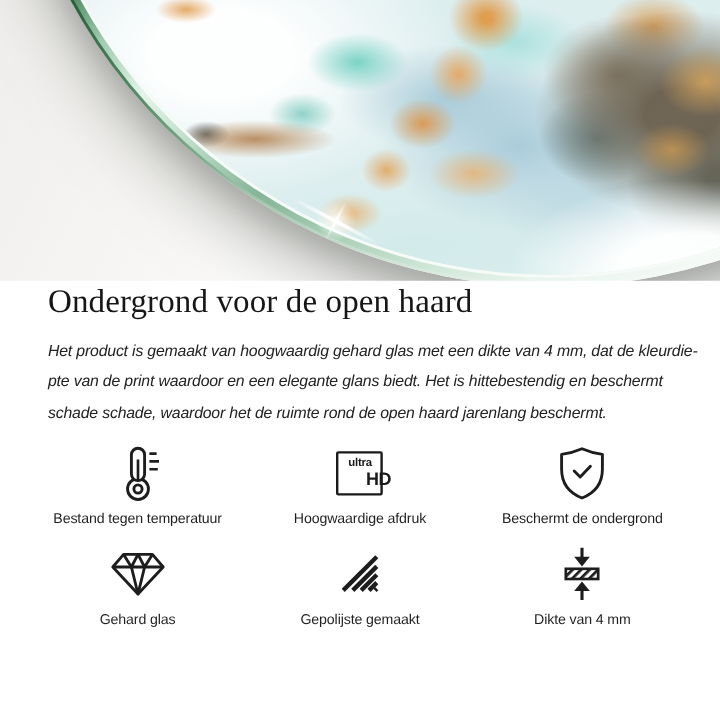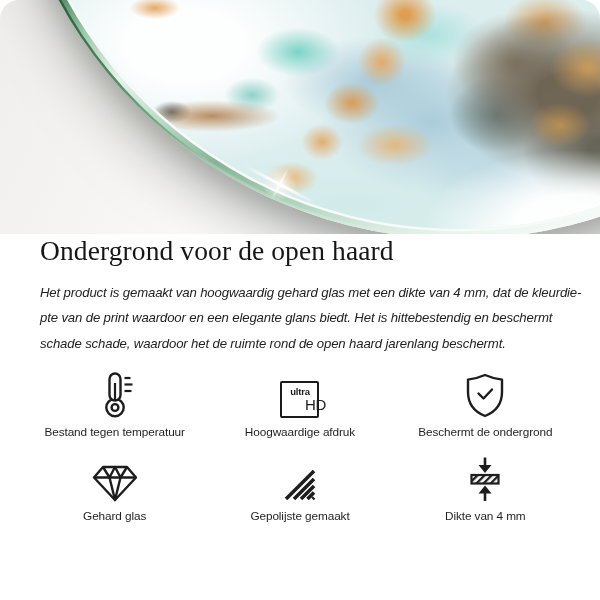--- a/index.html
+++ b/index.html
@@ -1,17 +1,17 @@
 <!DOCTYPE html>
 <html><head>
 <meta charset="utf-8">
 <style>
   html,body{margin:0;padding:0;background:#fff;}
   .page{position:relative;width:600px;height:600px;overflow:hidden;background:#fff;
-        font-family:"Liberation Sans", sans-serif;color:#1f1f1f;border-radius:19px;}
+        font-family:"Liberation Sans", sans-serif;color:#1f1f1f;}
 
   
   .hero{position:relative;width:600px;height:234px;overflow:hidden;
         background:linear-gradient(115deg,#efeeec 0%,#f6f5f3 28%,#fdfdfc 55%,#ffffff 100%);}
   .disc-shadow{position:absolute;left:4px;top:-671px;width:910px;height:910px;border-radius:50%;
         box-shadow:0 26px 55px rgba(120,124,118,.55),0 10px 22px rgba(125,128,122,.35);z-index:0;}
   .edge-dark{position:absolute;inset:0;z-index:1;
         clip-path:circle(455px at 459px -216px);
         background:linear-gradient(138deg,#1c4f2c 0%,#2f6841 10%,#5b8f6c 25%,#9dc4aa 45%,#cfe3d5 65%,#eef6f0 85%,#f8fbf9 100%);}
   .edge-ring{position:absolute;inset:0;z-index:2;
@@ -61,27 +61,27 @@
   .heading{margin:1px 0 0;padding:0 40px;font-family:"Liberation Serif", serif;font-weight:400;
         font-size:27.5px;line-height:31px;color:#161616;letter-spacing:.1px;}
   .desc{margin-top:14px;padding:0 6px 0 40px;font-size:13.2px;line-height:25.4px;
         color:#222;letter-spacing:-.15px;font-style:italic;}
   .desc span{display:block;white-space:nowrap;}
 
   
   .features{display:grid;grid-template-columns:1fr 1fr 1fr;row-gap:15px;
         padding:0 22px;margin-top:14px;}
   .feature{display:flex;flex-direction:column;align-items:center;}
-  .icon-box{height:48px;display:flex;align-items:flex-end;justify-content:center;}
+  .icon-box{height:48px;display:flex;align-items:center;justify-content:center;}
   .feature .label{margin-top:7px;font-size:11.8px;letter-spacing:-.1px;color:#1f1f1f;white-space:nowrap;}
   .icon-svg{stroke:#1d1d1d;fill:none;stroke-width:2.4;}
   .uhd-box{width:35px;height:33px;border:2.6px solid #1a1a1a;border-radius:2px;
         display:flex;flex-direction:column;align-items:center;justify-content:center;line-height:1;color:#1a1a1a;}
   .uhd-top{font-size:9.5px;font-weight:700;letter-spacing:-.2px;}
-  .uhd-bottom{font-size:15px;font-weight:400;margin-top:1px;letter-spacing:-.3px;margin-left:31px;}
+  .uhd-bottom{font-size:15px;font-weight:700;margin-top:1px;letter-spacing:-.3px;margin-left:31px;}
 </style>
 </head>
 <body>
 
 <div class="page">
 
   <div class="hero">
     <div class="disc-shadow"></div>
     <div class="edge-dark"></div>
     <div class="edge-ring"></div>

